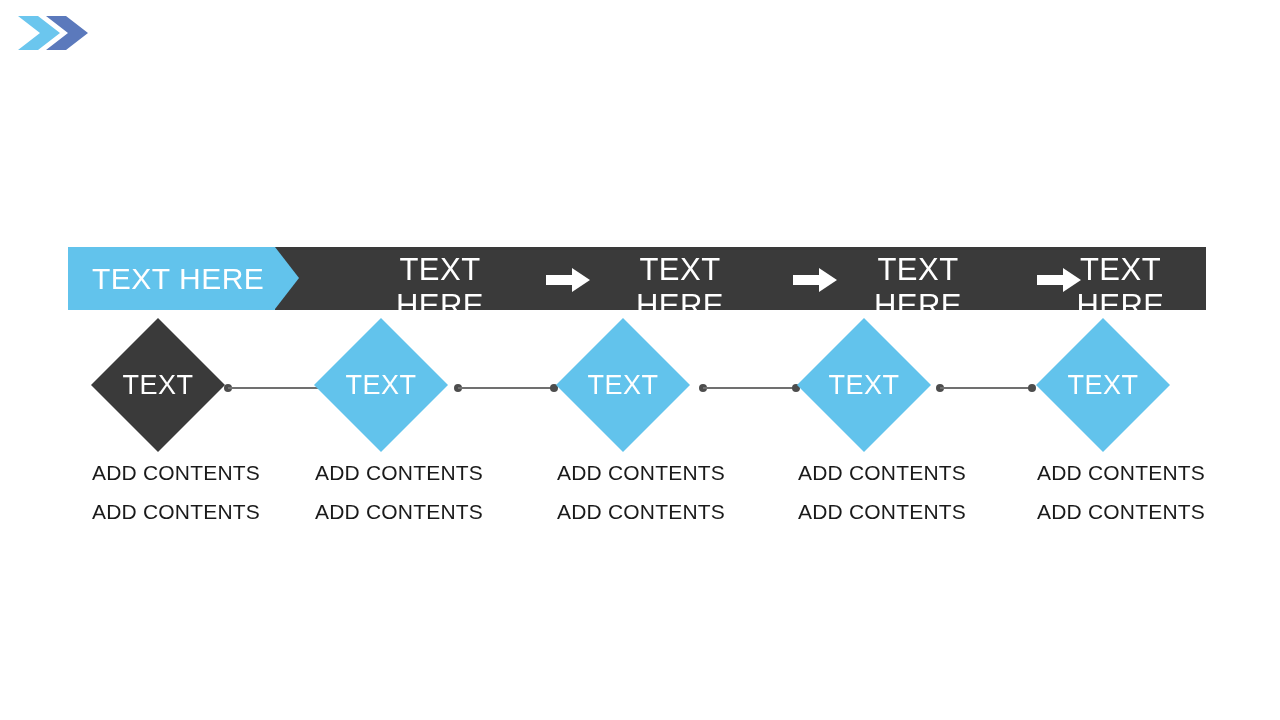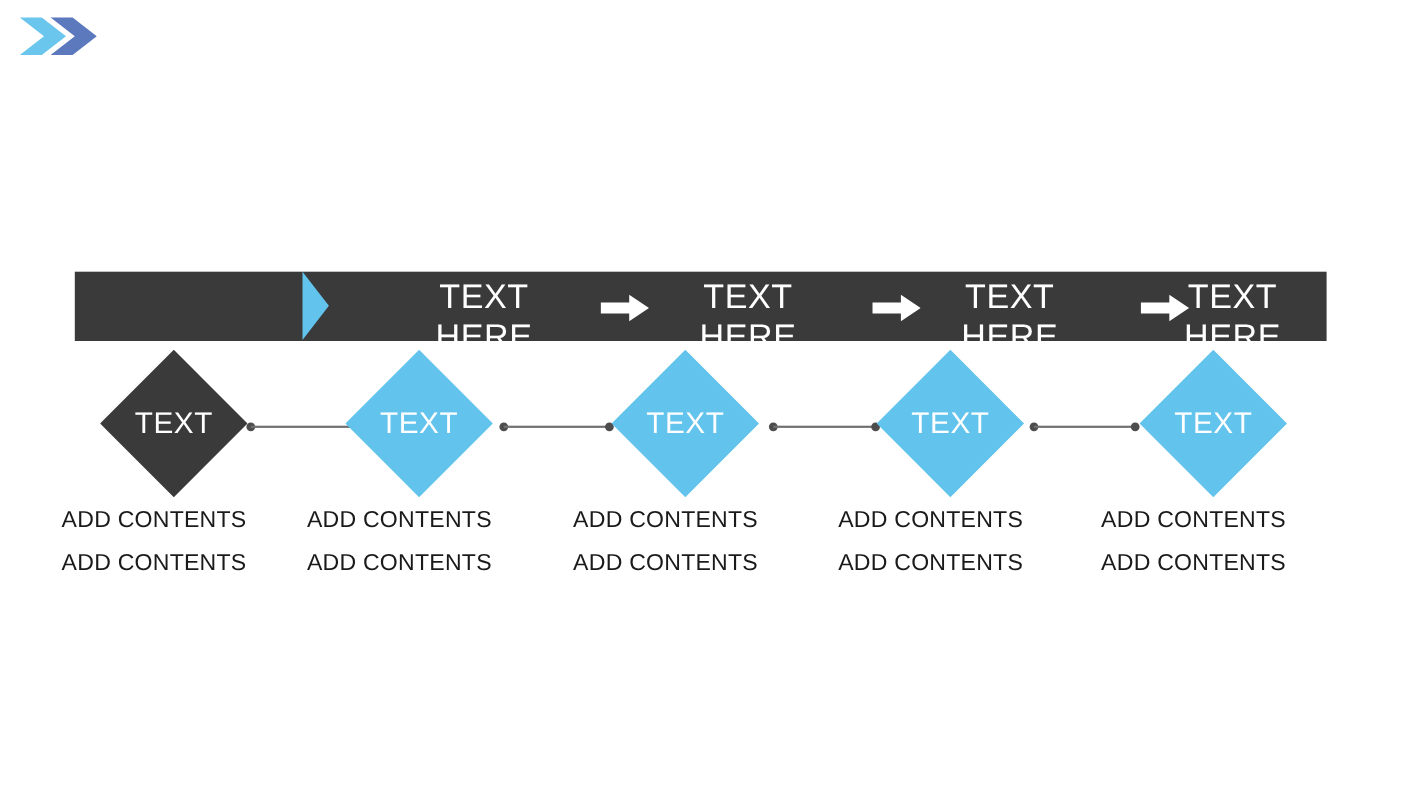--- a/index.html
+++ b/index.html
@@ -70,21 +70,21 @@
   }
   .diamond svg{display:block;}
   .diamond .d-label{
     position:absolute;left:0;top:0;width:134px;height:134px;
     display:flex;align-items:center;justify-content:center;
     font-size:27px;color:#ffffff;letter-spacing:.5px;
     pointer-events:none;
   }
   .caption{
     position:absolute;top:135px;left:-35px;width:204px;
-    text-align:left;
+    text-align:right;
   }
   .caption div{
     font-size:21px;line-height:39px;
     color:#1a1a1a;letter-spacing:.2px;white-space:nowrap;
   }
 
   
   .connector{position:absolute;top:384px;height:8px;}
   .connector .bar{
     position:absolute;left:4px;top:3px;right:4px;height:2px;
@@ -106,20 +106,23 @@
     <div class="logo">
       <svg width="72" height="40" viewBox="0 0 72 40">
         <polygon points="2,3 22,3 44,20 22,37 2,37 24,20" fill="#6BC6EE"></polygon>
         <polygon points="30,3 50,3 72,20 50,37 30,37 52,20" fill="#5B79BC"></polygon>
       </svg>
     </div>
   </div>
 
   <div class="banner">
 
+    <div class="banner-tab">
+      <span class="tab-label">TEXT HERE</span>
+    </div>
     <div class="tab-point"></div>
 
     <div class="banner-cell" style="left:246px;width:252px;">
       <span class="l1">TEXT</span>
       <span class="l2">HERE</span>
     </div>
 
     <div class="banner-arrow" style="left:478px;">
       <svg width="44" height="24" viewBox="0 0 44 24">
         <polygon points="0,7 26,7 26,0 44,12 26,24 26,17 0,17" fill="#ffffff"></polygon>

